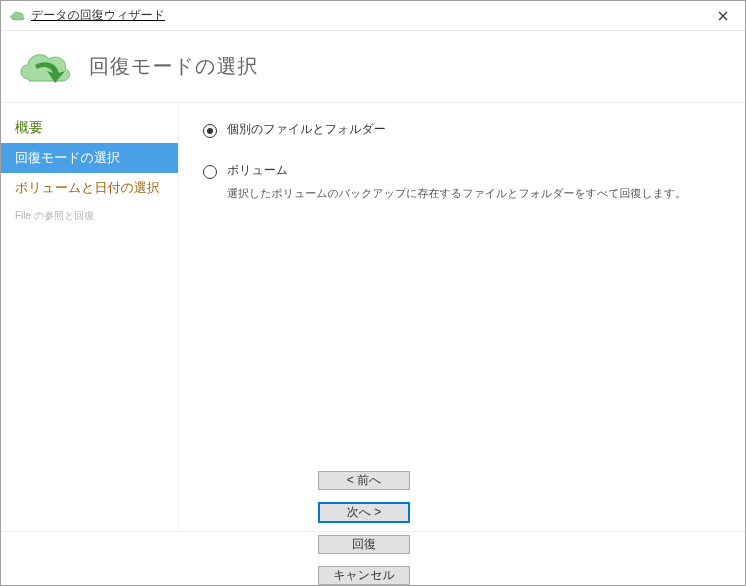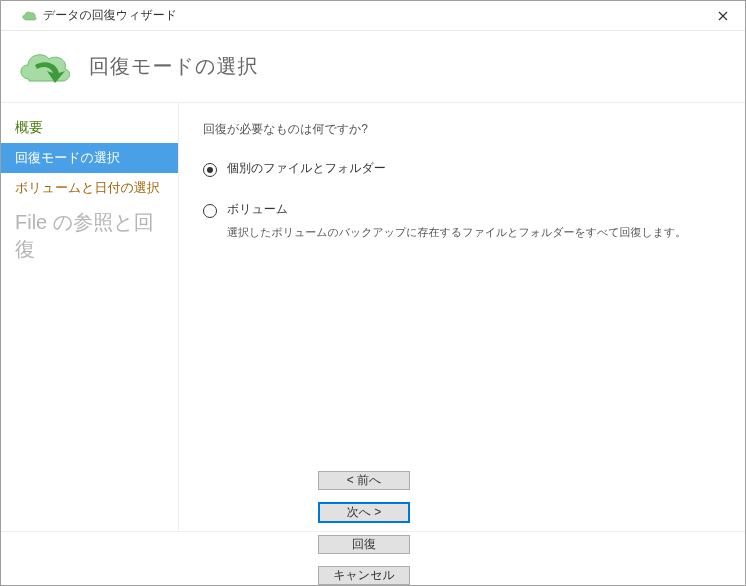--- a/index.html
+++ b/index.html
@@ -16,22 +16,23 @@
     height: 586px;
     background: #ffffff;
     border: 1px solid #9f9f9f;
     display: flex;
     flex-direction: column;
   }
   .titlebar {
     height: 30px;
     display: flex;
     align-items: center;
-    padding: 0 0 0 20px;
+    padding: 0 0 0 8px;
     border-bottom: 1px solid #e8e8e8;
+    text-decoration: underline;
   }
   .titlebar-icon {
     width: 16px; height: 16px;
     margin-right: 6px;
     display: flex; align-items: center; justify-content: center;
   }
   .titlebar-text {
     flex: 1;
     font-size: 12px;
     color: #333;
@@ -80,21 +81,21 @@
     padding: 6px 14px;
     font-size: 13px;
     color: #a16207;
     cursor: default;
   }
   .sidebar-item.done { color: #4d7c0f; font-size: 14px;}
   .sidebar-item.active {
     background: #4aa0e6;
     color: #ffffff;
   }
-  .sidebar-item.future { color: #b4b4b4; font-size: 20px;}
+  .sidebar-item.future { color: #b4b4b4; font-size: 10px;}
 
   .content {
     flex: 1;
     padding: 18px 24px;
   }
   .question {
     font-size: 12px;
     color: #555;
     margin-bottom: 22px;
   }
@@ -190,21 +191,20 @@
 
   <div class="body">
     <div class="sidebar">
       <div class="sidebar-item done">概要</div>
       <div class="sidebar-item active">回復モードの選択</div>
       <div class="sidebar-item">ボリュームと日付の選択</div>
       <div class="sidebar-item future">File の参照と回復</div>
     </div>
 
     <div class="content">
-      <div class="question">回復が必要なものは何ですか?</div>
 
       <div class="option">
         <div class="option-row">
           <span class="radio checked"></span>
           <span class="option-label">個別のファイルとフォルダー</span>
         </div>
       </div>
 
       <div class="option">
         <div class="option-row">

